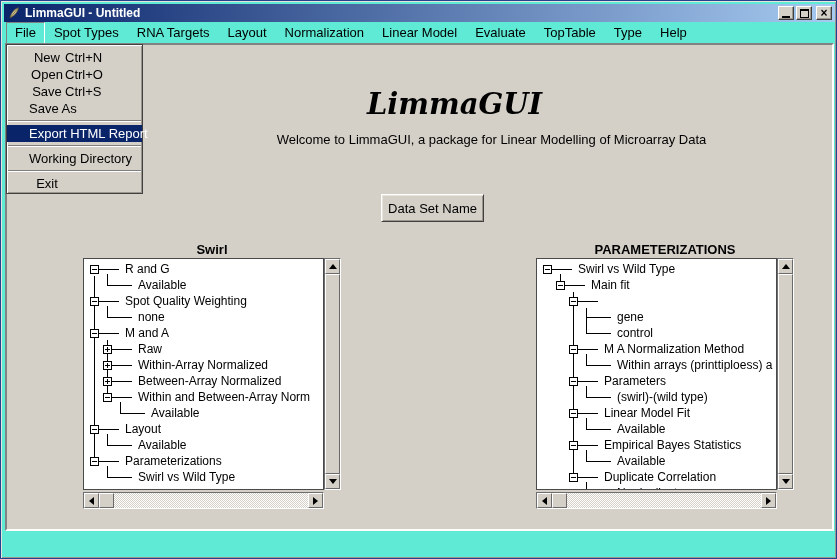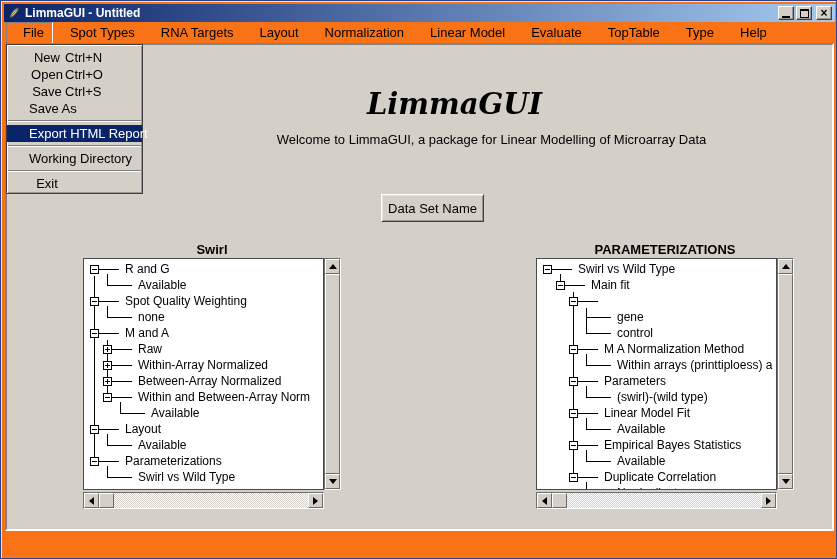--- a/index.html
+++ b/index.html
@@ -1,40 +1,40 @@
 <!DOCTYPE html>
 <html><head>
 <meta charset="utf-8">
 <style>
   * { margin:0; padding:0; box-sizing:border-box; }
   html,body { width:837px; height:559px; }
   body { font-family:"Liberation Sans", sans-serif; background:#808080; }
 
-  .window { position:relative; width:837px; height:559px; background:#f97316;
+  .window { position:relative; width:837px; height:559px; background:#5eead4;
             border:1px solid #24438e; box-shadow: inset 1px 1px 0 #e8e4dc, inset -1px -1px 0 #9a968e; }
 
   
   .titlebar { position:absolute; left:3px; top:3px; width:831px; height:18px;
               background:linear-gradient(to right,#0a246a,#a6caf0);
               display:flex; align-items:center; padding-left:3px; }
   .app-icon { width:14px; height:14px; margin-right:4px; flex:none; }
   .title-text { color:#fff; font-weight:bold; font-size:12px; line-height:18px; white-space:nowrap; }
   .win-buttons { position:absolute; right:3px; top:2px; display:flex; }
   .wbtn { width:16px; height:14px; background:#d4d0c8; border:1px solid;
           border-color:#ffffff #404040 #404040 #ffffff; box-shadow: inset -1px -1px 0 #9a968e;
           display:flex; align-items:center; justify-content:center; margin-left:2px; position:relative; }
   .wbtn.close { margin-left:4px; }
   .glyph-min { width:8px; height:2px; background:#000; margin-top:7px; }
   .glyph-max { width:9px; height:9px; border:1px solid #000; border-top:2px solid #000; }
   .glyph-close { font-size:12px; font-weight:bold; color:#000; line-height:10px; font-family:"Liberation Sans",sans-serif; }
 
   
   .menubar { position:absolute; left:3px; top:21px; width:831px; height:21px;
              display:flex; align-items:center; font-size:13px; padding-left:2px; }
-  .menubar-item { padding:2px 8px 3px 16px; border:1px solid transparent; white-space:nowrap; }
+  .menubar-item { padding:2px 8px 3px 8px; border:1px solid transparent; white-space:nowrap; }
   .menubar-item.active { border-color:#808080 #ffffff #ffffff #808080; }
 
   
   .main-frame { position:absolute; left:4px; top:42px; width:829px; height:488px;
                 border:2px solid; border-color:#828282 #fefefe #fefefe #828282; background:#d4d0c8; }
 
   .app-heading { position:absolute; left:0; right:0; top:42px; text-align:center; padding-left:64px;
                  font-family:"DejaVu Serif","Liberation Serif",serif; font-style:italic; font-weight:bold;
                  font-size:29px; color:#000;margin-left:6px; }
   .welcome-text { position:absolute; left:0; right:0; top:87px; text-align:center; padding-left:144px;

